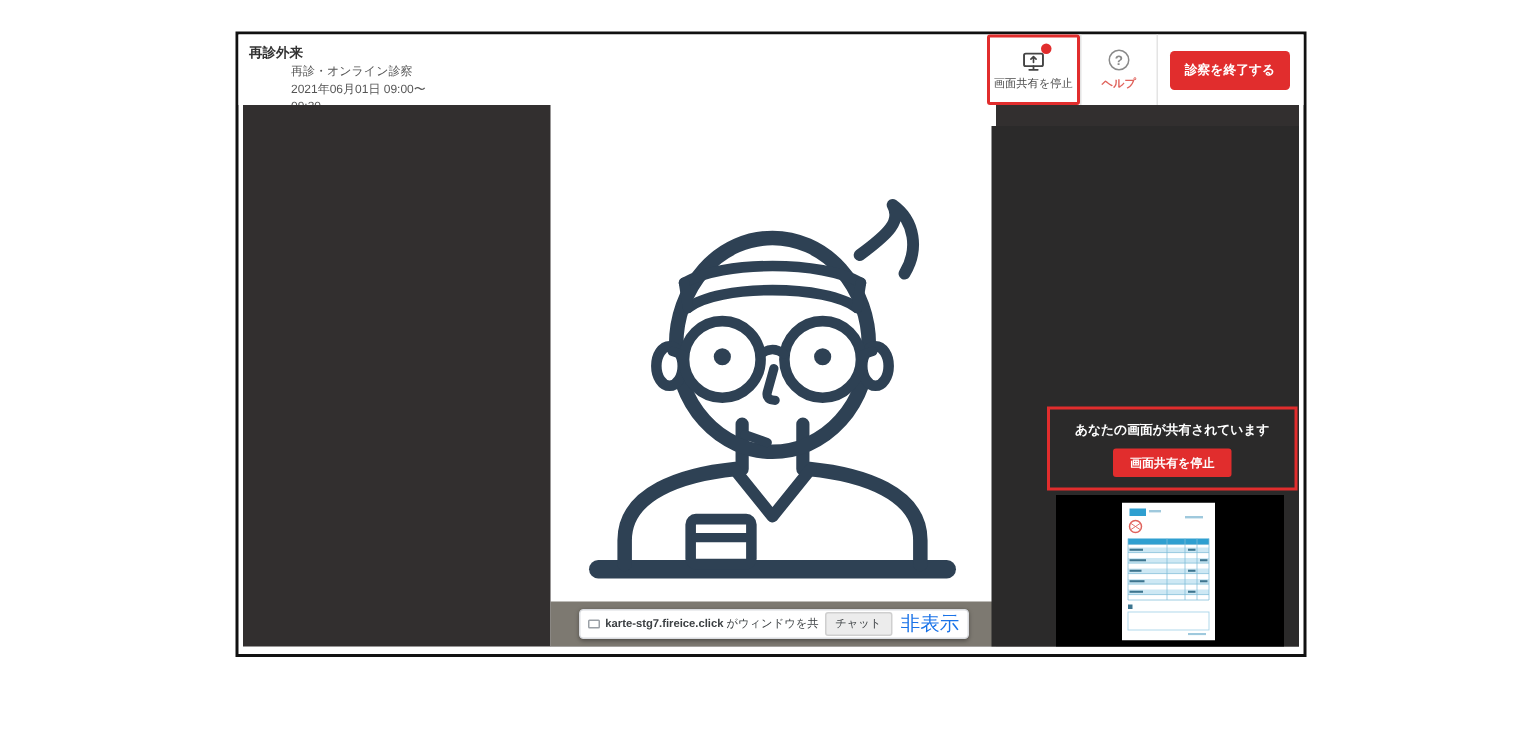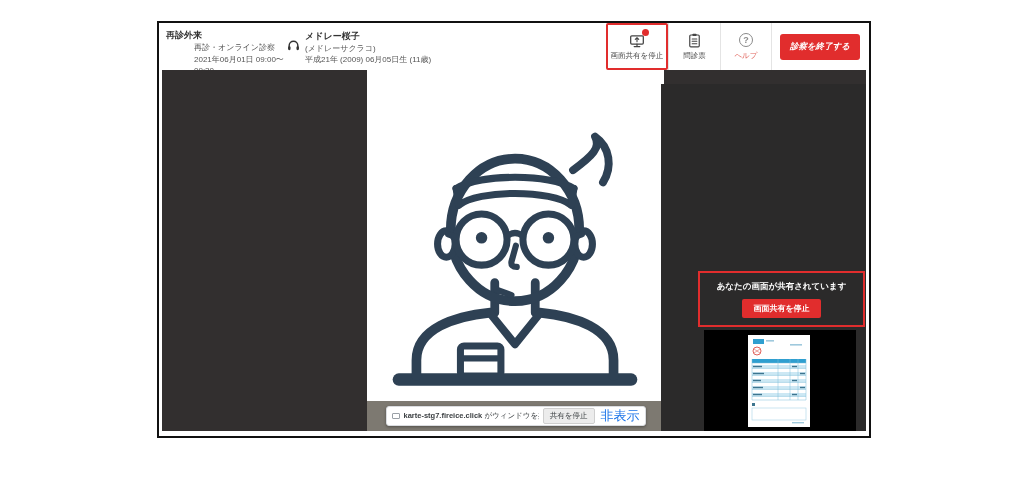--- a/index.html
+++ b/index.html
@@ -21,30 +21,30 @@
   .patient-kana, .patient-birth { font-size:8px; color:#555; }
 
   .toolbar { margin-left:auto; display:flex; align-items:stretch; }
   .tool-item { width:52px; display:flex; flex-direction:column; align-items:center;
     justify-content:center; gap:3px; cursor:pointer; position:relative;
     border-left:1px solid #e4e4e4; }
   .tool-item.first { border-left:none; }
   .tool-item.last { border-right:1px solid #e4e4e4; }
   .tool-item .t-label { font-size:7.5px; color:#4a4a4a; white-space:nowrap; }
   .tool-item.highlight { border:2px solid #e12d2d; border-radius:2px; width:62px; }
-  .tool-item.help .t-label { color:#e0635c; }
+  .tool-item.help .t-label { color:#e0635c;font-weight:bold; }
   .icon-wrap { position:relative; height:16px; display:flex; align-items:center; }
   .badge-dot { position:absolute; right:-4px; top:-3px; width:7px; height:7px;
     border-radius:50%; background:#e12d2d; }
   .help-circle { width:14px; height:14px; border:1.5px solid #8a8a8a; border-radius:50%;
     font-size:9px; font-weight:bold; color:#8a8a8a; display:flex; align-items:center;
     justify-content:center; }
   .end-btn { align-self:center; margin:0 9px 0 8px; background:#e12d2d; color:#fff;
     font-size:8.5px; font-weight:bold; padding:7px 10px; border:none; border-radius:3px;
-    cursor:pointer; white-space:nowrap;font-style:italic; }
+    cursor:pointer; white-space:nowrap; }
 
   
   .stage { position:relative; margin:0 3px 4px 3px; height:361px; background:#322f2f;
     overflow:hidden; }
 
   .screen { position:absolute; left:205px; top:0; width:297px; height:361px; background:#fff; }
   .avatar-box { position:absolute; left:16px; top:26px; width:264px; height:296px; }
 
   .taskbar { position:absolute; left:0; bottom:0; width:100%; height:30px; background:#7d7971; }
 
@@ -82,59 +82,35 @@
 <div class="frame">
 
   <div class="header">
 
     <div class="visit-info">
       <div class="visit-type">再診外来</div>
       <div class="visit-mode">再診・オンライン診察</div>
       <div class="visit-datetime">2021年06月01日 09:00〜09:30</div>
     </div>
 
-    <div class="patient">
-      <span class="headset">
-        <svg width="13" height="13" viewBox="0 0 18 18" fill="none">
-          <path d="M3 13 V9 a6 6 0 0 1 12 0 v4" stroke="#333" stroke-width="2" stroke-linecap="round"></path>
-          <rect x="1.5" y="10" width="3.4" height="5.5" rx="1.6" fill="#333"></rect>
-          <rect x="13.1" y="10" width="3.4" height="5.5" rx="1.6" fill="#333"></rect>
-        </svg>
-      </span>
-      <div class="patient-text">
-        <div class="patient-name">メドレー桜子</div>
-        <div class="patient-kana">(メドレーサクラコ)</div>
-        <div class="patient-birth">平成21年 (2009) 06月05日生 (11歳)</div>
-      </div>
-    </div>
 
     <div class="toolbar">
 
       <div class="tool-item highlight first">
         <span class="icon-wrap">
           <svg width="16" height="15" viewBox="0 0 20 19" fill="none">
             <rect x="2" y="3.5" width="16" height="10.5" rx="1.4" stroke="#444" stroke-width="1.6"></rect>
             <path d="M10 11 V6.2 M7.8 8.2 L10 6 L12.2 8.2" stroke="#444" stroke-width="1.4" stroke-linecap="round" stroke-linejoin="round"></path>
             <path d="M10 14 v2.4 M6.4 17.2 h7.2" stroke="#444" stroke-width="1.5" stroke-linecap="round"></path>
           </svg>
           <span class="badge-dot"></span>
         </span>
         <span class="t-label">画面共有を停止</span>
       </div>
 
-      <div class="tool-item">
-        <span class="icon-wrap">
-          <svg width="13" height="15" viewBox="0 0 16 19" fill="none">
-            <rect x="2" y="2.5" width="12" height="15" rx="1.4" stroke="#444" stroke-width="1.5"></rect>
-            <rect x="5.6" y="0.9" width="4.8" height="3" rx="0.8" fill="#444"></rect>
-            <path d="M5 7.5 h6 M5 10.5 h6 M5 13.5 h6" stroke="#444" stroke-width="1.3" stroke-linecap="round"></path>
-          </svg>
-        </span>
-        <span class="t-label">問診票</span>
-      </div>
 
 
       <div class="tool-item help last">
         <span class="icon-wrap">
           <span class="help-circle">?</span>
         </span>
         <span class="t-label">ヘルプ</span>
       </div>
 
       <button class="end-btn">診察を終了する</button>
@@ -183,21 +159,21 @@
           <rect x="88" y="284" width="46" height="34" rx="4" stroke-width="8" fill="#fff"></rect>
           <path d="M92 298 H130" stroke-width="7"></path>
         </svg>
       </div>
 
       <div class="taskbar"></div>
 
       <div class="chrome-bar">
         <span class="cb-monitor"></span>
         <span class="cb-text"><b class="cb-domain">karte-stg7.fireice.click</b><span> がウィンドウを共有しています。</span></span>
-        <button class="cb-stop">共有を停止</button>
+        <button class="cb-stop">チャット</button>
         <span class="cb-hide">非表示</span>
       </div>
     </div>
 
     <div class="right-panel">
 
       <div class="share-banner">
         <div class="share-msg">あなたの画面が共有されています</div>
         <button class="share-stop-btn">画面共有を停止</button>
       </div>

